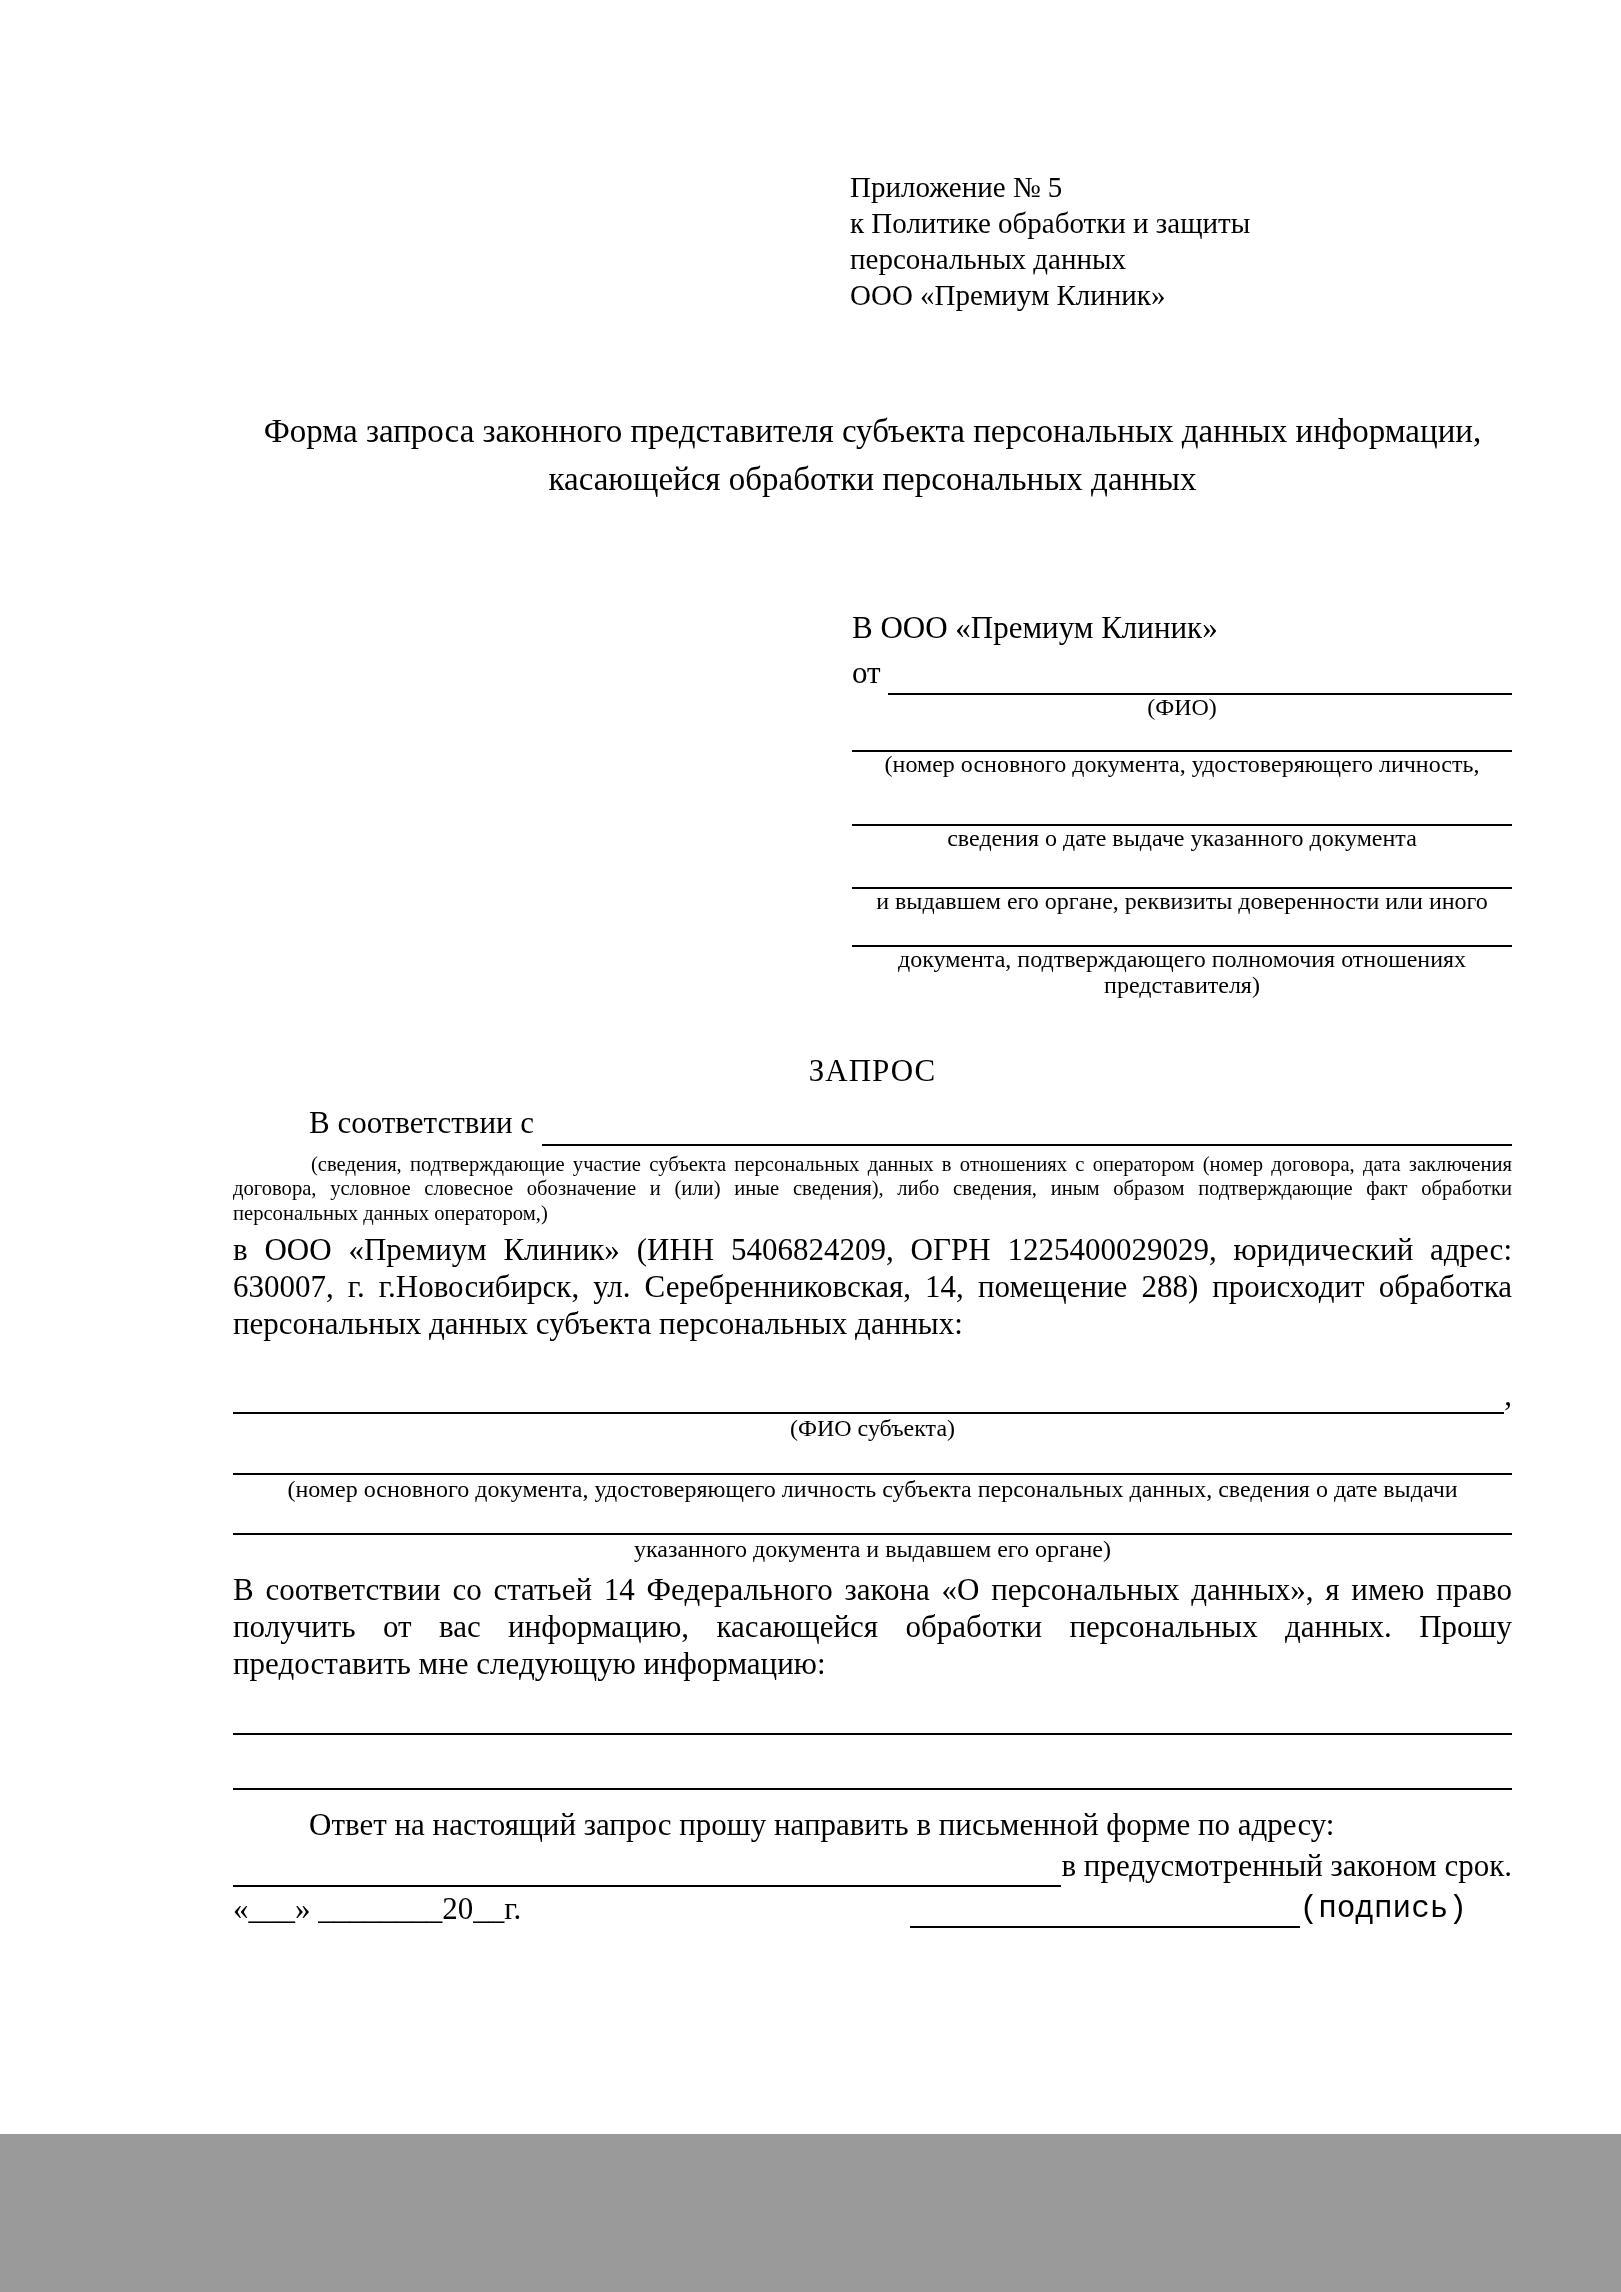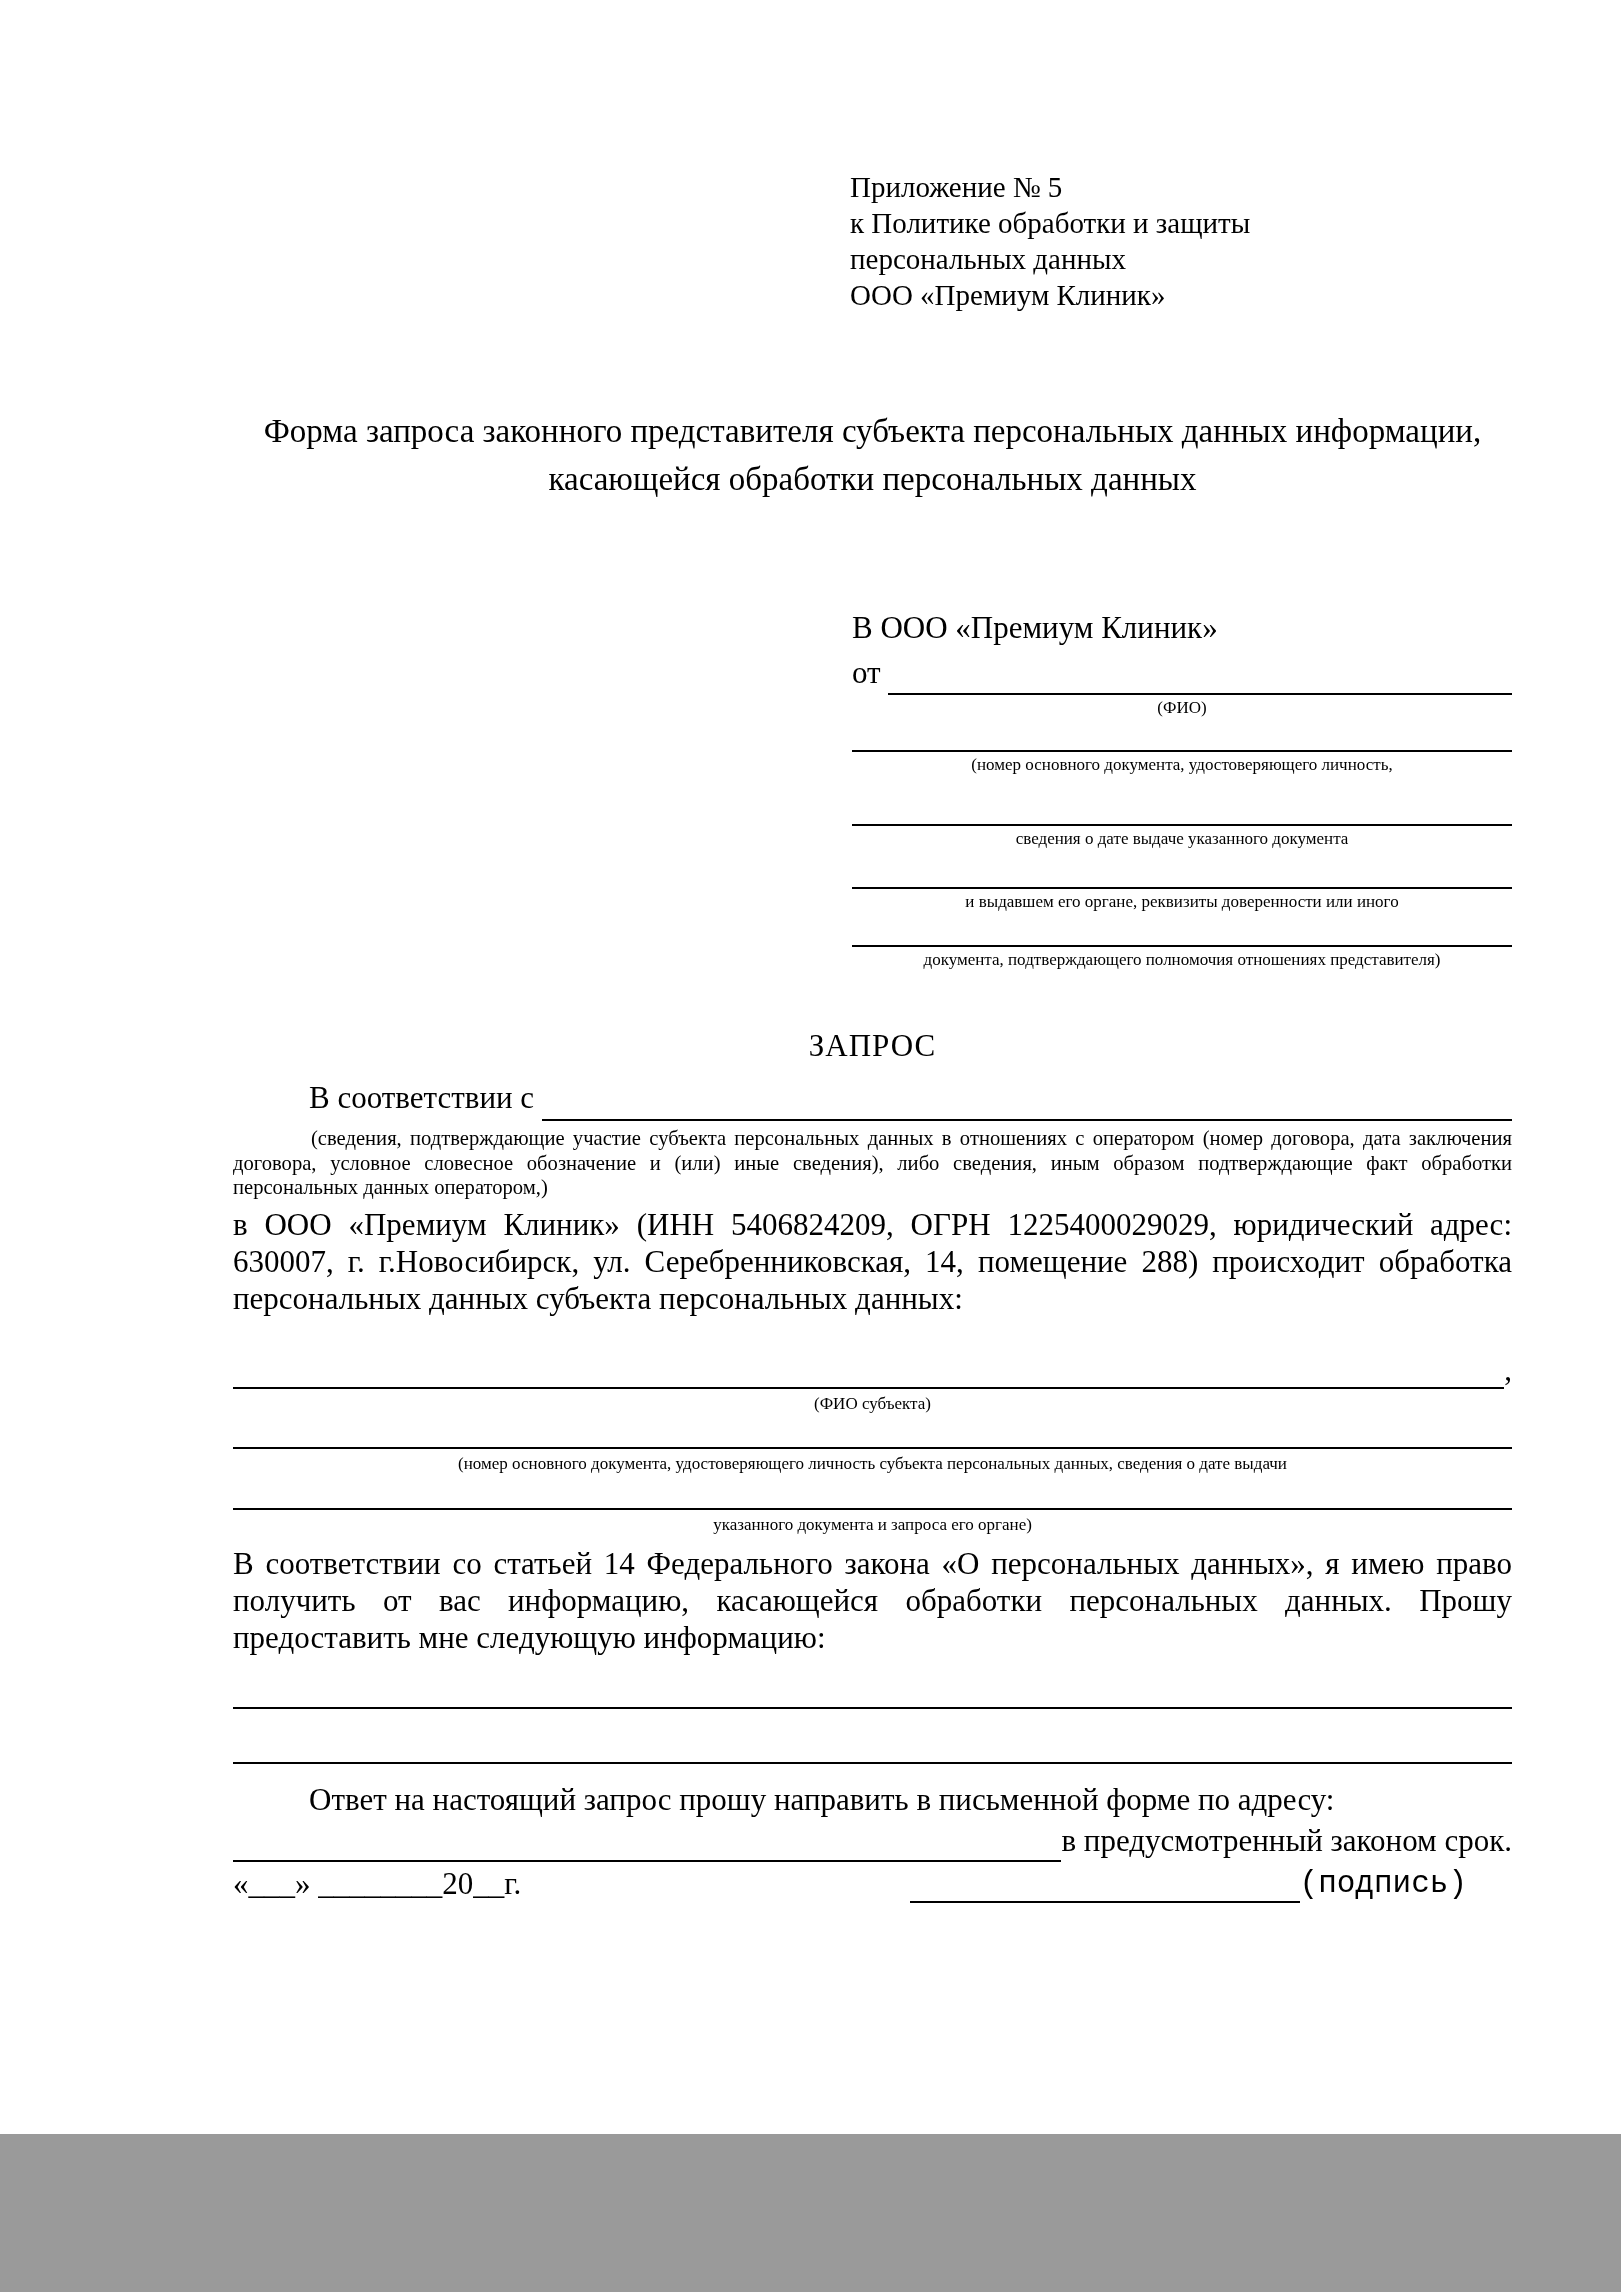--- a/index.html
+++ b/index.html
@@ -48,21 +48,21 @@
     display: flex;
     align-items: flex-end;
   }
   .fill-line {
     flex: 1 1 auto;
     border-bottom: 2.9px solid #000;
     margin-left: 7.8px;
     height: 37px;
   }
   .caption {
-    font-size: 17px;
+    font-size: 24px;
     line-height: 25.5px;
     text-align: center;
   }
   .blank-line {
     border-bottom: 2.9px solid #000;
     height: 2px;
   }
   .bl-1 { margin-top: 27.4px; }
   .bl-2 { margin-top: 45px; }
   .bl-3 { margin-top: 33px; }
@@ -204,21 +204,21 @@
   <div class="comma-row">
     <span class="fill-line"></span>
     <span class="comma-char">,</span>
   </div>
   <div class="caption cap-row">(ФИО субъекта)</div>
 
   <div class="full-blank fb-a"></div>
   <div class="caption cap-row">(номер основного документа, удостоверяющего личность субъекта персональных данных, сведения о дате выдачи</div>
 
   <div class="full-blank fb-b"></div>
-  <div class="caption cap-row">указанного документа и запроса его органе)</div>
+  <div class="caption cap-row">указанного документа и выдавшем его органе)</div>
 
   <div class="law-par">В соответствии со статьей 14 Федерального закона «О персональных данных», я имею право получить от вас информацию, касающейся обработки персональных данных. Прошу предоставить мне следующую информацию:</div>
 
   <div class="full-blank fb-c"></div>
   <div class="full-blank fb-d"></div>
 
   <div class="answer-par">Ответ на настоящий запрос прошу направить в письменной форме по адресу:</div>
   <div class="answer-row2">
     <span class="fill-line"></span>
     <span class="answer-tail">в предусмотренный законом срок.</span>

